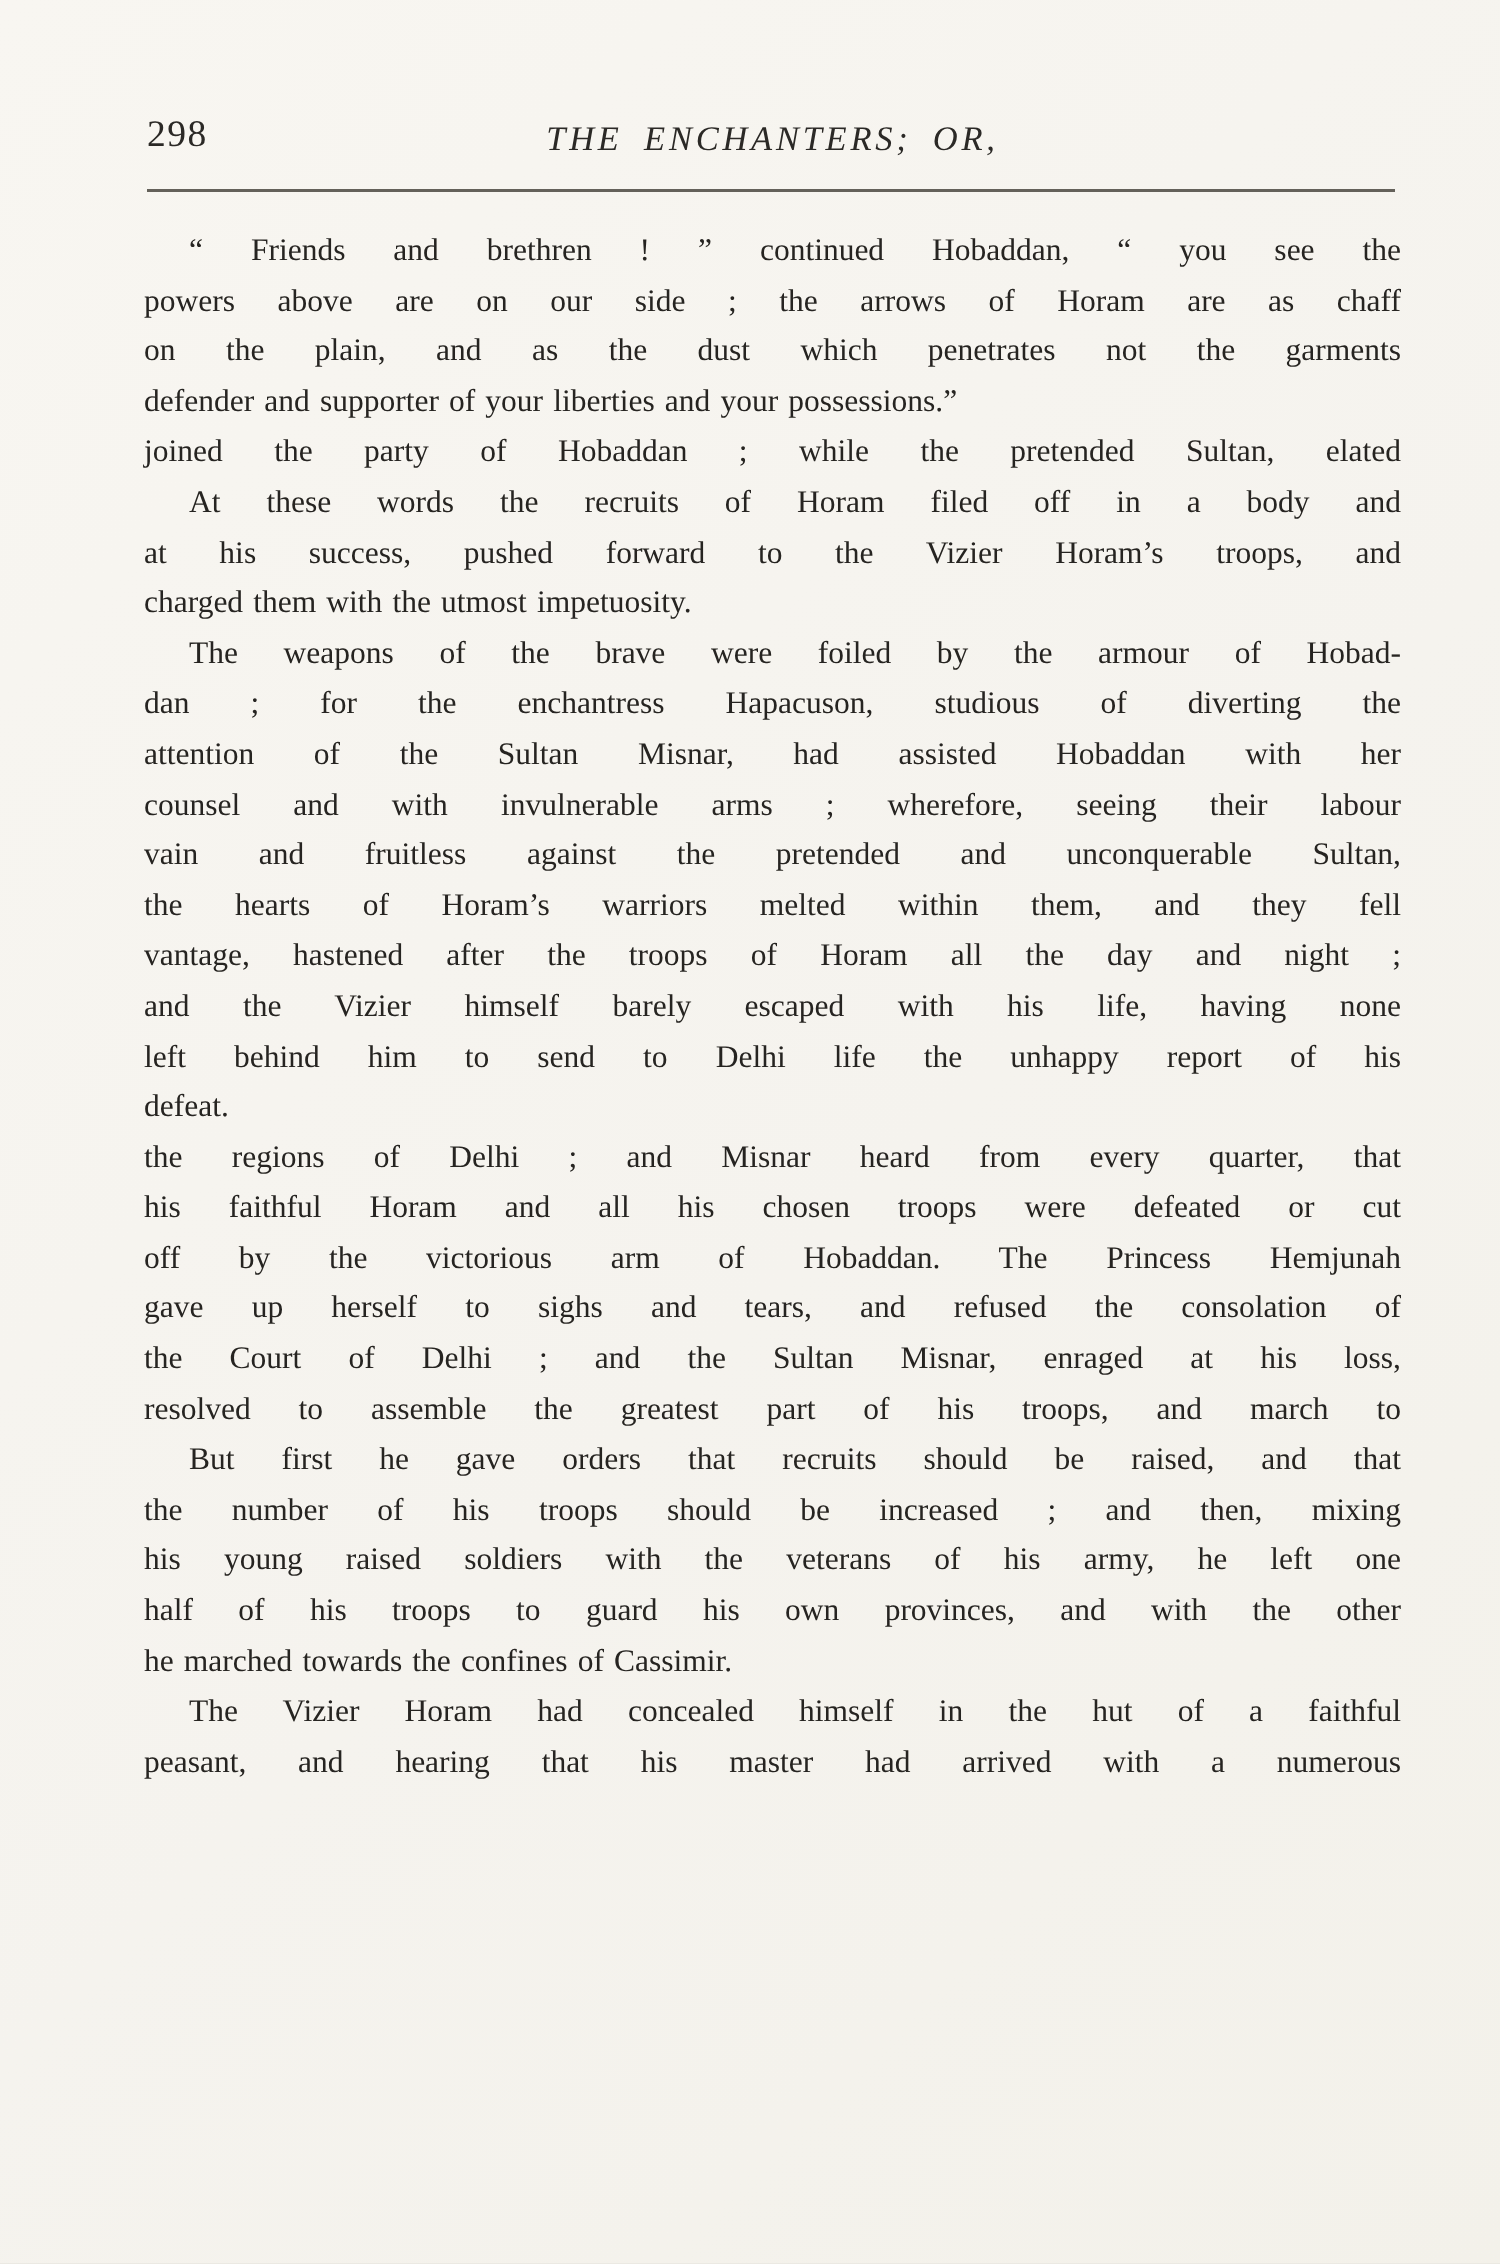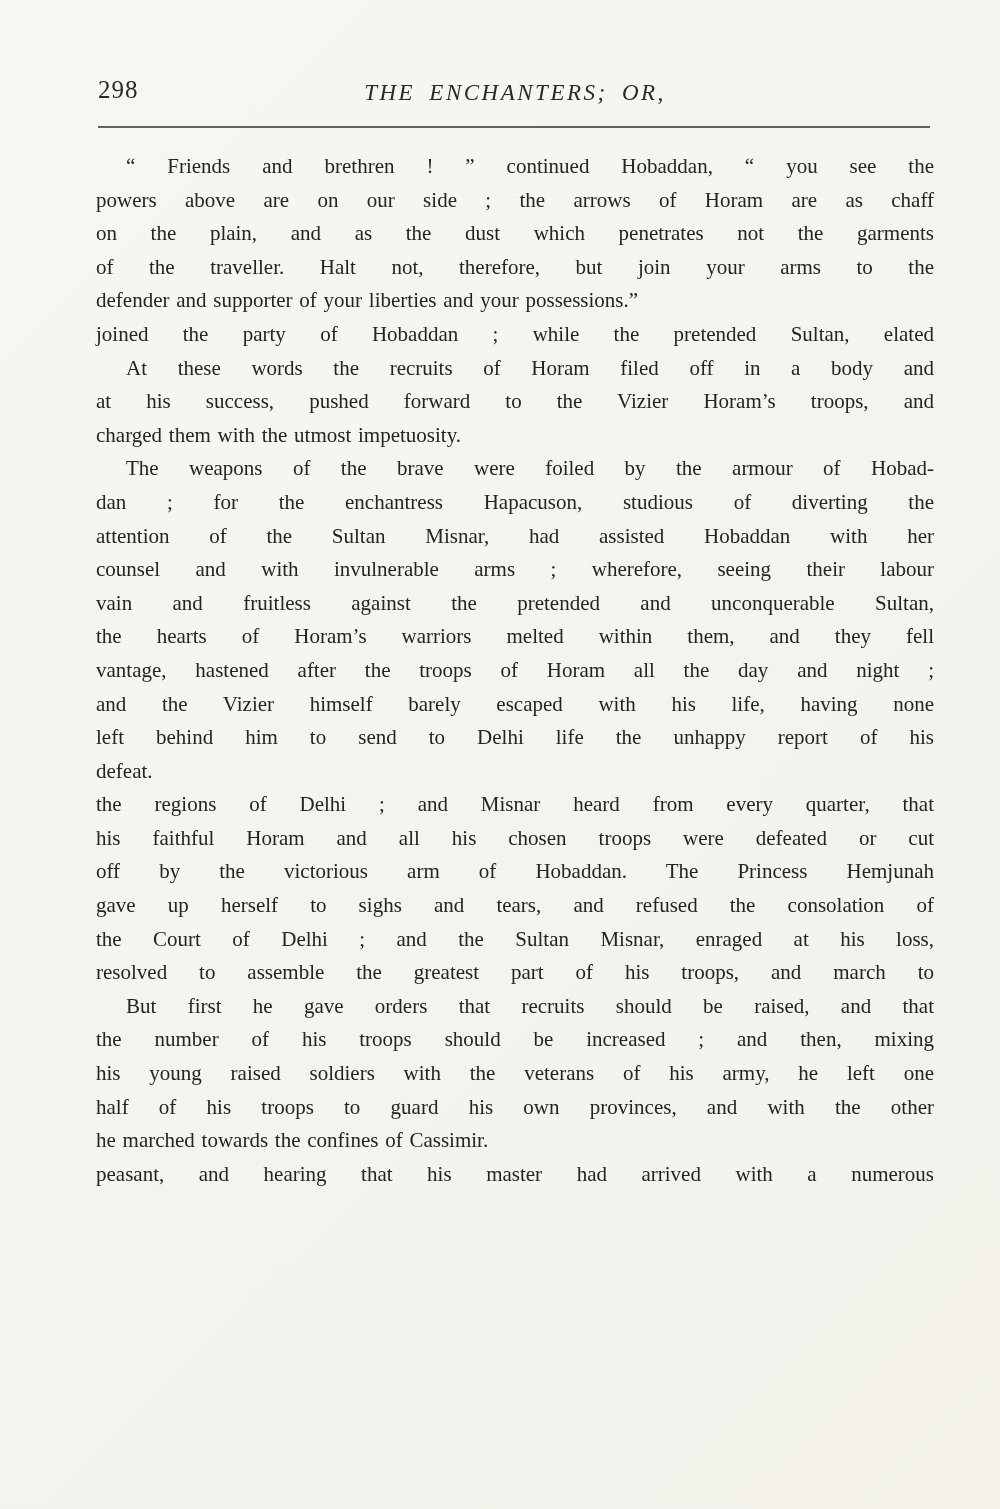--- a/index.html
+++ b/index.html
@@ -79,21 +79,20 @@
   <header class="page-header">
     <span class="page-number">298</span>
     <span class="running-title">THE ENCHANTERS; OR,</span>
   </header>
   <div class="header-rule"></div>
   <main class="text-block" id="text-block">
       <p class="para">
         <span class="line first">“ Friends and brethren ! ” continued Hobaddan, “ you see the</span>
         <span class="line">powers above are on our side ; the arrows of Horam are as chaff</span>
         <span class="line">on the plain, and as the dust which penetrates not the garments</span>
-        <span class="line">of the traveller.  Halt not, therefore, but join your arms to the</span>
         <span class="line last">defender and supporter of your liberties and your possessions.”</span>
       </p>
       <p class="para">
         <span class="line">joined the party of Hobaddan ; while the pretended Sultan, elated</span>
         <span class="line first">At these words the recruits of Horam filed off in a body and</span>
         <span class="line">at his success, pushed forward to the Vizier Horam’s troops, and</span>
         <span class="line last">charged them with the utmost impetuosity.</span>
       </p>
       <p class="para">
         <span class="line first">The weapons of the brave were foiled by the armour of Hobad-</span>
@@ -116,16 +115,17 @@
         <span class="line">resolved to assemble the greatest part of his troops, and march to</span>
       </p>
       <p class="para">
         <span class="line first">But first he gave orders that recruits should be raised, and that</span>
         <span class="line">the number of his troops should be increased ; and then, mixing</span>
         <span class="line">his young raised soldiers with the veterans of his army, he left one</span>
         <span class="line">half of his troops to guard his own provinces, and with the other</span>
         <span class="line last">he marched towards the confines of Cassimir.</span>
       </p>
       <p class="para">
+        <span class="line first">The Vizier Horam had concealed himself in the hut of a faithful</span>
         <span class="line">peasant, and hearing that his master had arrived with a numerous</span>
       </p>
     </main>
 </div>
 
 </body></html>

